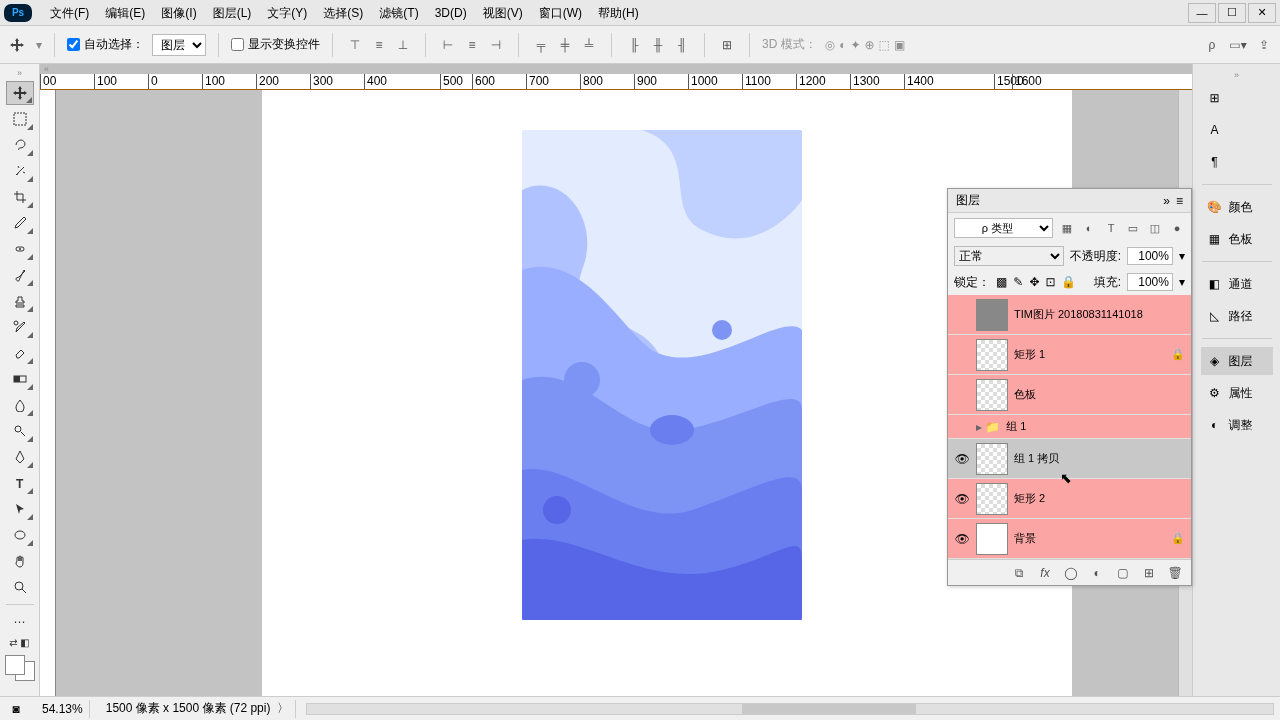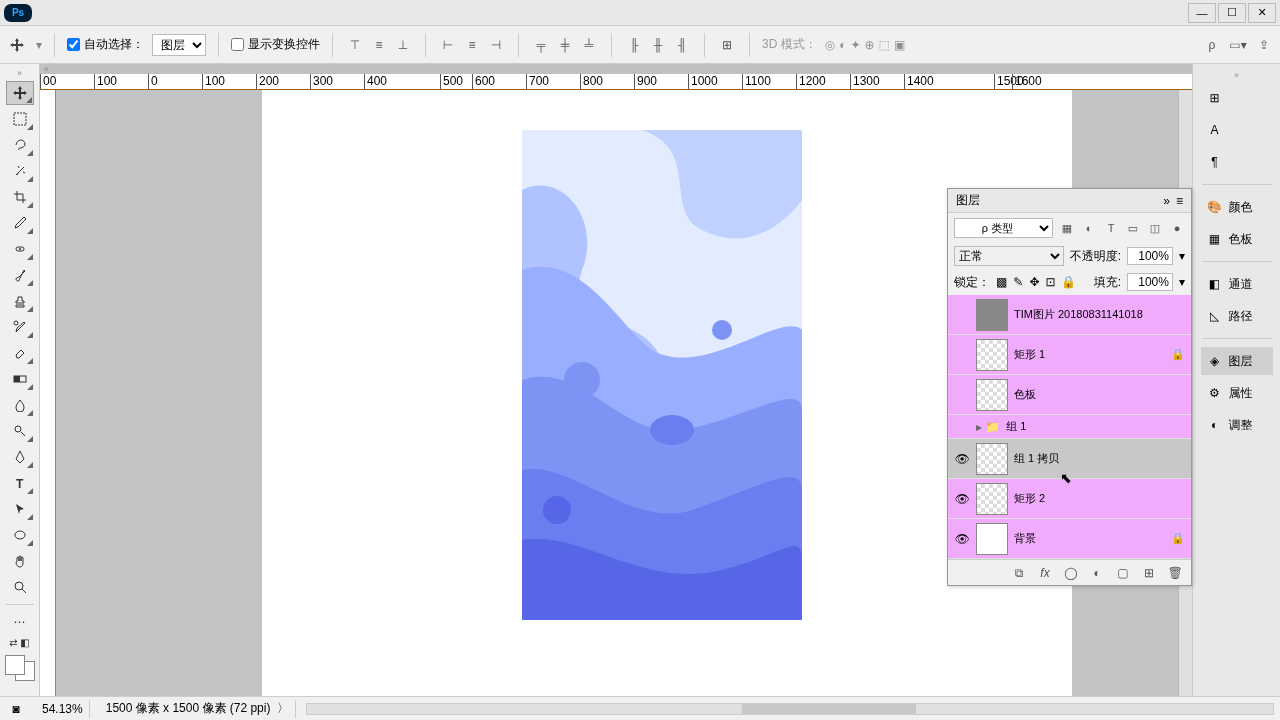--- a/index.html
+++ b/index.html
@@ -59,21 +59,21 @@
 .lp-header { height: 24px; background: #e8e8e8; display: flex; align-items: center; padding: 0 8px; border-bottom: 1px solid #ccc; }
 .lp-header .title { font-size: 12px; }
 .lp-header .ctr { margin-left: auto; display: flex; gap: 6px; }
 .lp-row1 { height: 30px; display: flex; align-items: center; padding: 0 6px; gap: 6px; }
 .lp-select { flex: 1; height: 20px; border: 1px solid #bbb; background: #fff; font-size: 11px; padding: 0 4px; text-align: center; }
 .lp-icons { display: flex; gap: 6px; }
 .lp-icons span { width: 16px; height: 16px; display: flex; align-items: center; justify-content: center; font-size: 11px; color: #555; border: 1px solid transparent; cursor: pointer; }
 .lp-row2, .lp-row3 { height: 26px; display: flex; align-items: center; padding: 0 6px; gap: 6px; font-size: 11px; }
 .lp-row2 select, .lp-row3 select { height: 20px; border: 1px solid #bbb; }
 .lp-val { width: 46px; height: 18px; border: 1px solid #bbb; background: #fff; text-align: right; padding: 0 3px; }
-.lp-layers { max-height: 300px; overflow-y: auto; background: #f0abfc; }
+.lp-layers { max-height: 300px; overflow-y: auto; background: #fca5a5; }
 .layer { height: 40px; display: flex; align-items: center; padding: 0 6px; gap: 6px; border-bottom: 1px solid #e0e0e0; }
 .layer.group { height: 24px; }
 .layer.sel { background: #c8c8c8; }
 .layer .vis { width: 16px; height: 16px; display: flex; align-items: center; justify-content: center; cursor: pointer; }
 .layer .thumb { width: 32px; height: 32px; border: 1px solid #888; background: #fff; background-image: linear-gradient(45deg,#ddd 25%,transparent 25%,transparent 75%,#ddd 75%),linear-gradient(45deg,#ddd 25%,transparent 25%,transparent 75%,#ddd 75%); background-size: 8px 8px; background-position: 0 0, 4px 4px; position: relative; }
 .layer .thumb .inner { position: absolute; inset: 0; }
 .layer .lname { flex: 1; font-size: 11px; }
 .layer .lock { font-size: 11px; color: #666; }
 .lp-footer { height: 26px; display: flex; align-items: center; justify-content: flex-end; gap: 10px; padding: 0 8px; border-top: 1px solid #ccc; }
 .lp-footer span { width: 16px; height: 16px; display: flex; align-items: center; justify-content: center; font-size: 12px; color: #555; cursor: pointer; }
@@ -84,20 +84,33 @@
 
 .cursor-overlay { position: absolute; left: 1060px; top: 470px; font-size: 14px; z-index: 100; pointer-events: none; }
 
 svg { display: block; }
 </style>
 </head>
 <body>
 
 <div class="titlebar">
   <div class="ps-logo">Ps</div>
+  <div id="menu-items" style="display: flex;">
+      <div class="menu-item">文件(F)</div>
+      <div class="menu-item">编辑(E)</div>
+      <div class="menu-item">图像(I)</div>
+      <div class="menu-item">图层(L)</div>
+      <div class="menu-item">文字(Y)</div>
+      <div class="menu-item">选择(S)</div>
+      <div class="menu-item">滤镜(T)</div>
+      <div class="menu-item">3D(D)</div>
+      <div class="menu-item">视图(V)</div>
+      <div class="menu-item">窗口(W)</div>
+      <div class="menu-item">帮助(H)</div>
+    </div>
   <div class="win-controls">
     <div class="win-btn">—</div>
     <div class="win-btn">☐</div>
     <div class="win-btn">✕</div>
   </div>
 </div>
 
 <div class="options-bar">
   <div class="opt-icon">
       <svg width="16" height="16">

